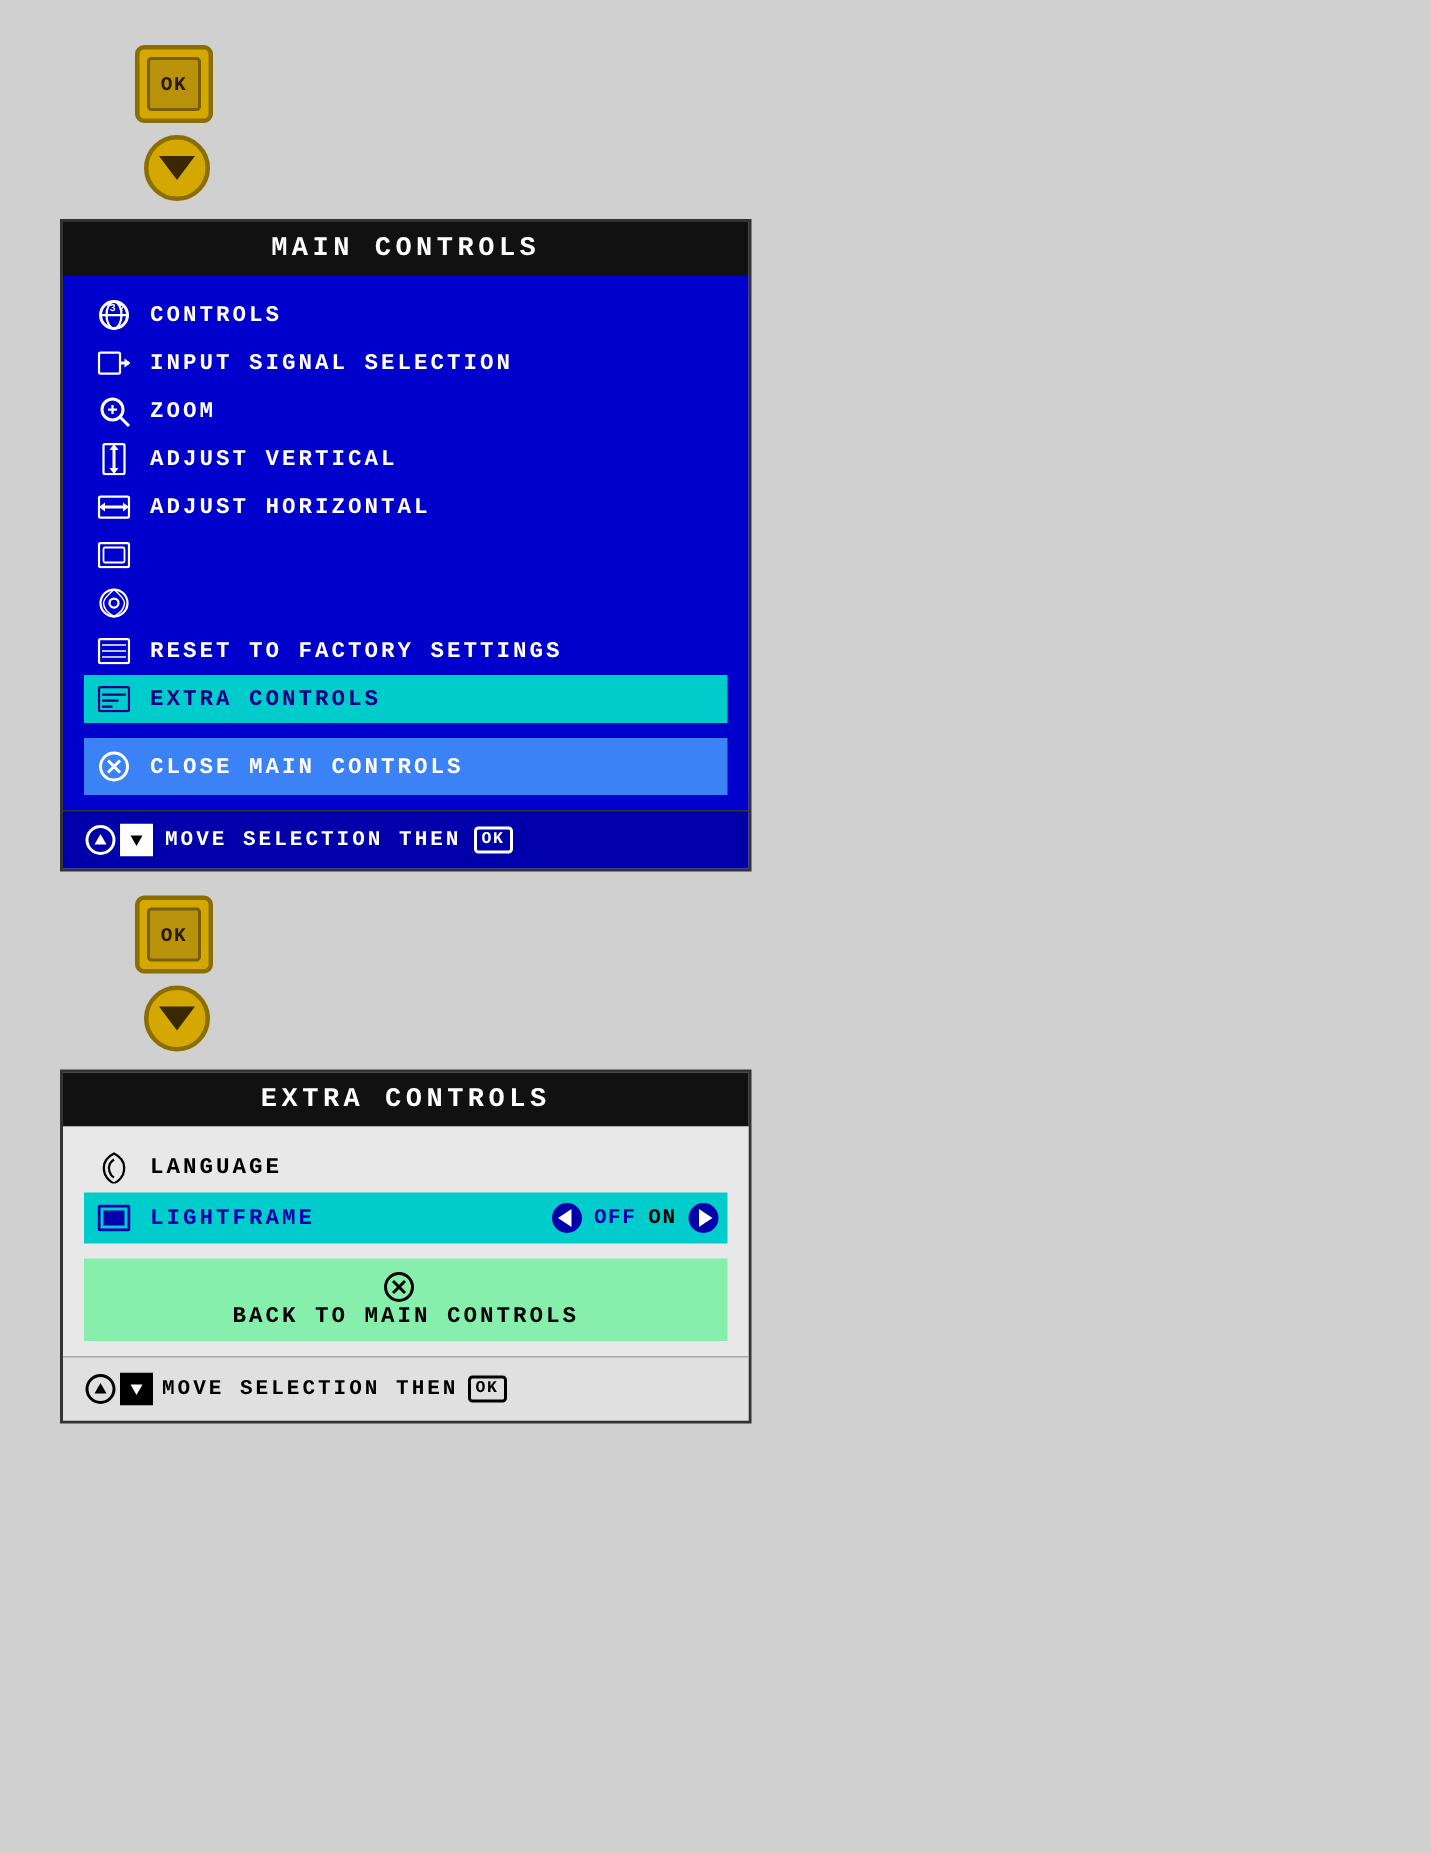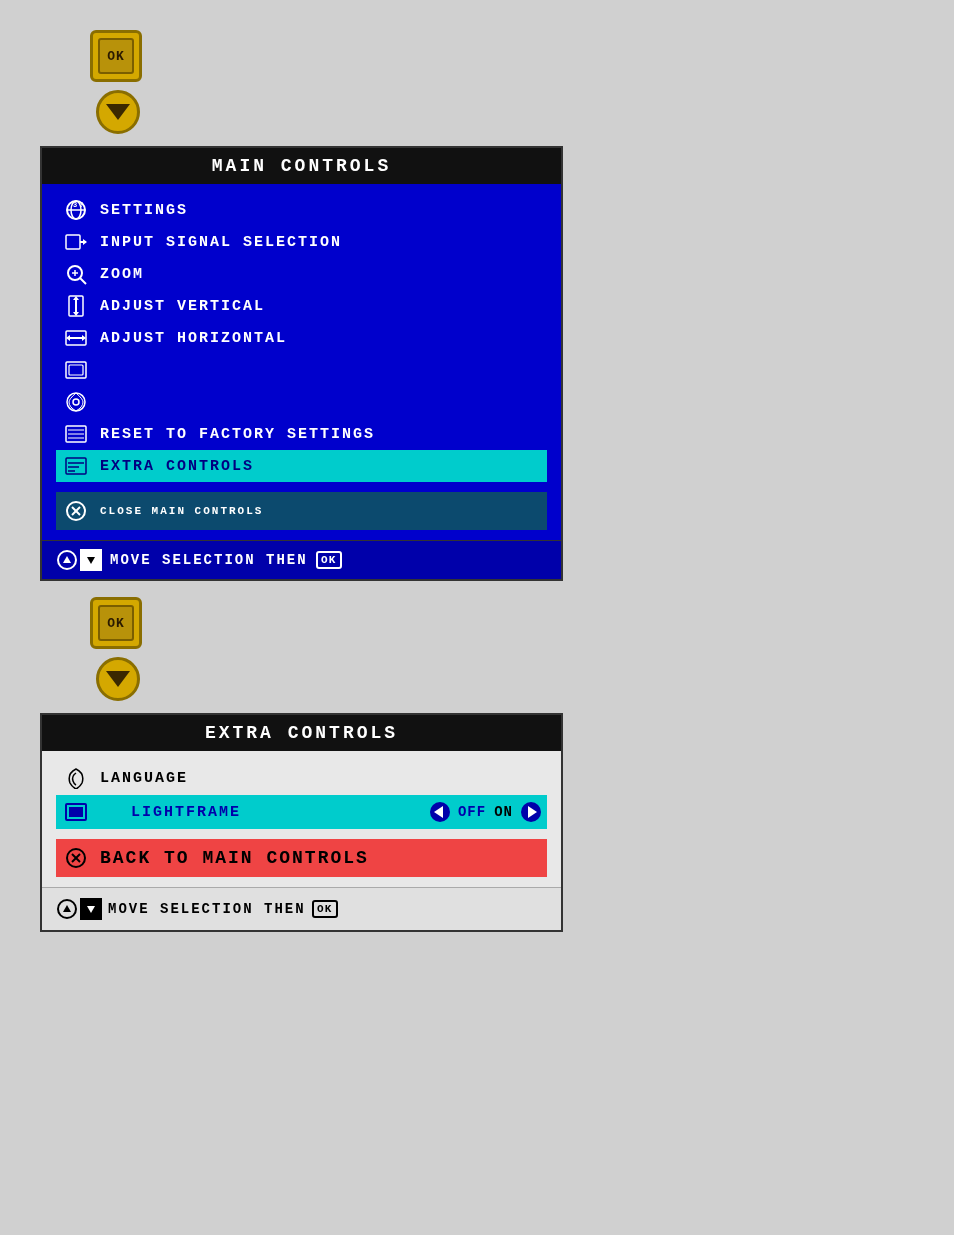--- a/index.html
+++ b/index.html
@@ -59,21 +59,21 @@
     }
 
     .arrow-down::after {
       content: '';
       border-left: 12px solid transparent;
       border-right: 12px solid transparent;
       border-top: 16px solid #3a2800;
     }
 
     .menu-panel {
-      width: 523px;
+      width: 461px;
       border: 2px solid #333;
       margin-bottom: 16px;
     }
 
     .menu-header {
       background: #111;
       color: #fff;
       text-align: center;
       padding: 8px 12px;
       font-size: 18px;
@@ -132,24 +132,24 @@
       display: flex;
       align-items: center;
       gap: 8px;
     }
 
     .close-item {
       display: flex;
       align-items: center;
       padding: 8px 6px;
       color: #fff;
-      font-size: 11px;
+      font-size: 15px;
       letter-spacing: 2px;
       font-weight: bold;
-      background: #0c4a6e;
+      background: #3b82f6;
       cursor: pointer;
     }
 
     
     .extra-body {
       background: #e8e8e8;
       padding: 10px 14px;
     }
 
     .extra-item {
@@ -159,21 +159,20 @@
       color: #000;
       font-size: 15px;
       letter-spacing: 2px;
       font-weight: bold;
       cursor: pointer;
     }
 
     .extra-item.selected {
       background: #00cccc;
       color: #0000aa;
-      gap: 31px;
     }
 
     .extra-item-icon {
       width: 28px;
       min-width: 28px;
       height: 22px;
       display: flex;
       align-items: center;
       justify-content: center;
       margin-right: 10px;
@@ -195,25 +194,26 @@
       display: flex;
       align-items: center;
       gap: 6px;
     }
 
     .extra-back {
       display: flex;
       align-items: center;
       padding: 8px 6px;
       color: #000;
-      font-size: 18px;
+      font-size: 15px;
       letter-spacing: 2px;
       font-weight: bold;
-      background: #ef4444;
-      cursor: pointer;
+      background: #86efac;
+      cursor: pointer;
+      flex-direction: column;
     }
 
     .serial-info {
       background: #e8e8e8;
       padding: 10px 20px;
       font-size: 14px;
       letter-spacing: 1px;
       font-weight: bold;
       color: #000;
       line-height: 1.7;
@@ -314,21 +314,21 @@
 
     <div class="menu-item">
       <span class="menu-item-icon">
         <svg width="22" height="22" viewBox="0 0 22 22" fill="none">
           <circle cx="11" cy="11" r="9" stroke="white" stroke-width="2"></circle>
           <ellipse cx="11" cy="11" rx="5" ry="9" stroke="white" stroke-width="1.5"></ellipse>
           <line x1="2" y1="11" x2="20" y2="11" stroke="white" stroke-width="1.5"></line>
           <text x="8" y="8" fill="white" font-size="7" font-weight="bold">3?</text>
         </svg>
       </span>
-      <span class="menu-item-label">SETTINGS</span>
+      <span class="menu-item-label">CONTROLS</span>
     </div>
 
     <div class="menu-item">
       <span class="menu-item-icon">
         <svg width="22" height="18" viewBox="0 0 22 18" fill="white">
           <rect x="1" y="2" width="14" height="14" rx="1" fill="none" stroke="white" stroke-width="1.5"></rect>
           <line x1="15" y1="9" x2="21" y2="9" stroke="white" stroke-width="2"></line>
           <polygon points="18,6 22,9 18,12" fill="white"></polygon>
         </svg>
       </span>

